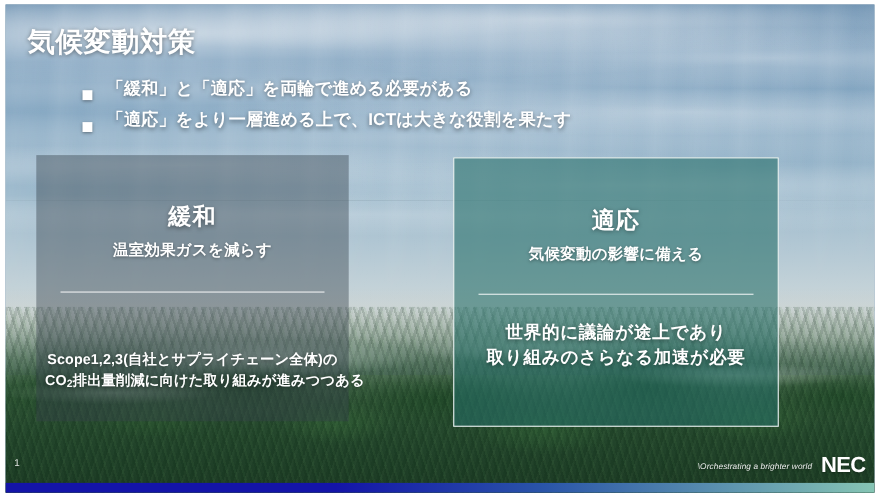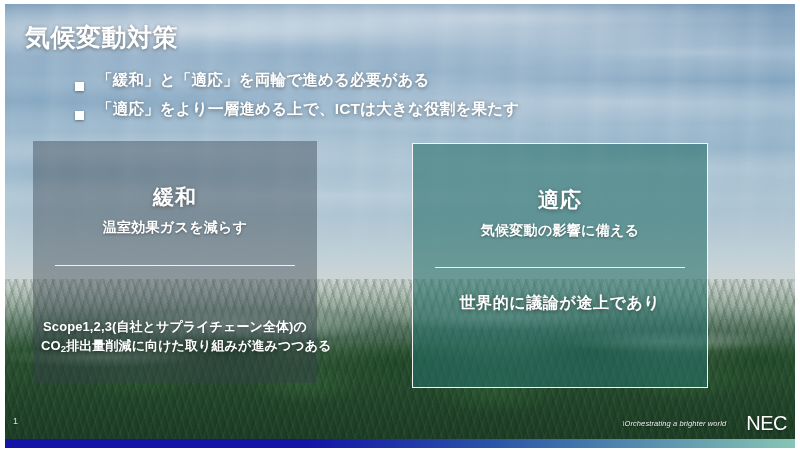--- a/index.html
+++ b/index.html
@@ -268,35 +268,35 @@
     font-size: 9px;
     font-weight: 400;
     text-shadow: 0 1px 2px rgba(0,0,0,0.4);
   }
   .brand {
     position: absolute;
     right: 8px;
     bottom: 15px;
     display: flex;
     align-items: center;
-    gap: 20px;
+    gap: 8px;
   }
   .brand-tagline {
     color: rgba(255,255,255,0.92);
     font-size: 7.5px;
     font-weight: 400;
     letter-spacing: 0.1px;
     font-style: italic;
     white-space: nowrap;
     text-shadow: 0 1px 2px rgba(0,0,0,0.4);
   }
   .brand-logo {
     color: #ffffff;
     font-size: 20px;
-    font-weight: 400;
+    font-weight: 700;
     letter-spacing: -0.5px;
     line-height: 1;
     text-shadow: 0 1px 3px rgba(0,0,0,0.35);
   }
 
   .bottom-bar {
     position: absolute;
     left: 0;
     right: 0;
     bottom: 0;
@@ -340,20 +340,21 @@
         <span class="line"><span>CO</span><span class="sub">2</span><span>排出量削減に向けた取り組みが進みつつある</span></span>
       </div>
     </div>
 
     <div class="panel" id="panel-adaptation">
       <div class="panel-heading">適応</div>
       <div class="panel-subtitle">気候変動の影響に備える</div>
       <div class="panel-divider"></div>
       <div class="panel-body">
         <span class="line">世界的に議論が途上であり</span>
+        <span class="line">取り組みのさらなる加速が必要</span>
       </div>
     </div>
 
     <div class="page-number">1</div>
     <div class="brand">
       <span class="brand-tagline">\Orchestrating a brighter world</span>
       <span class="brand-logo">NEC</span>
     </div>
 
     <div class="bottom-bar" style="background: linear-gradient(90deg, rgb(20, 20, 168) 0%, rgb(20, 20, 168) 38%, rgb(42, 85, 168) 62%, rgb(134, 197, 180) 100%);"></div>

